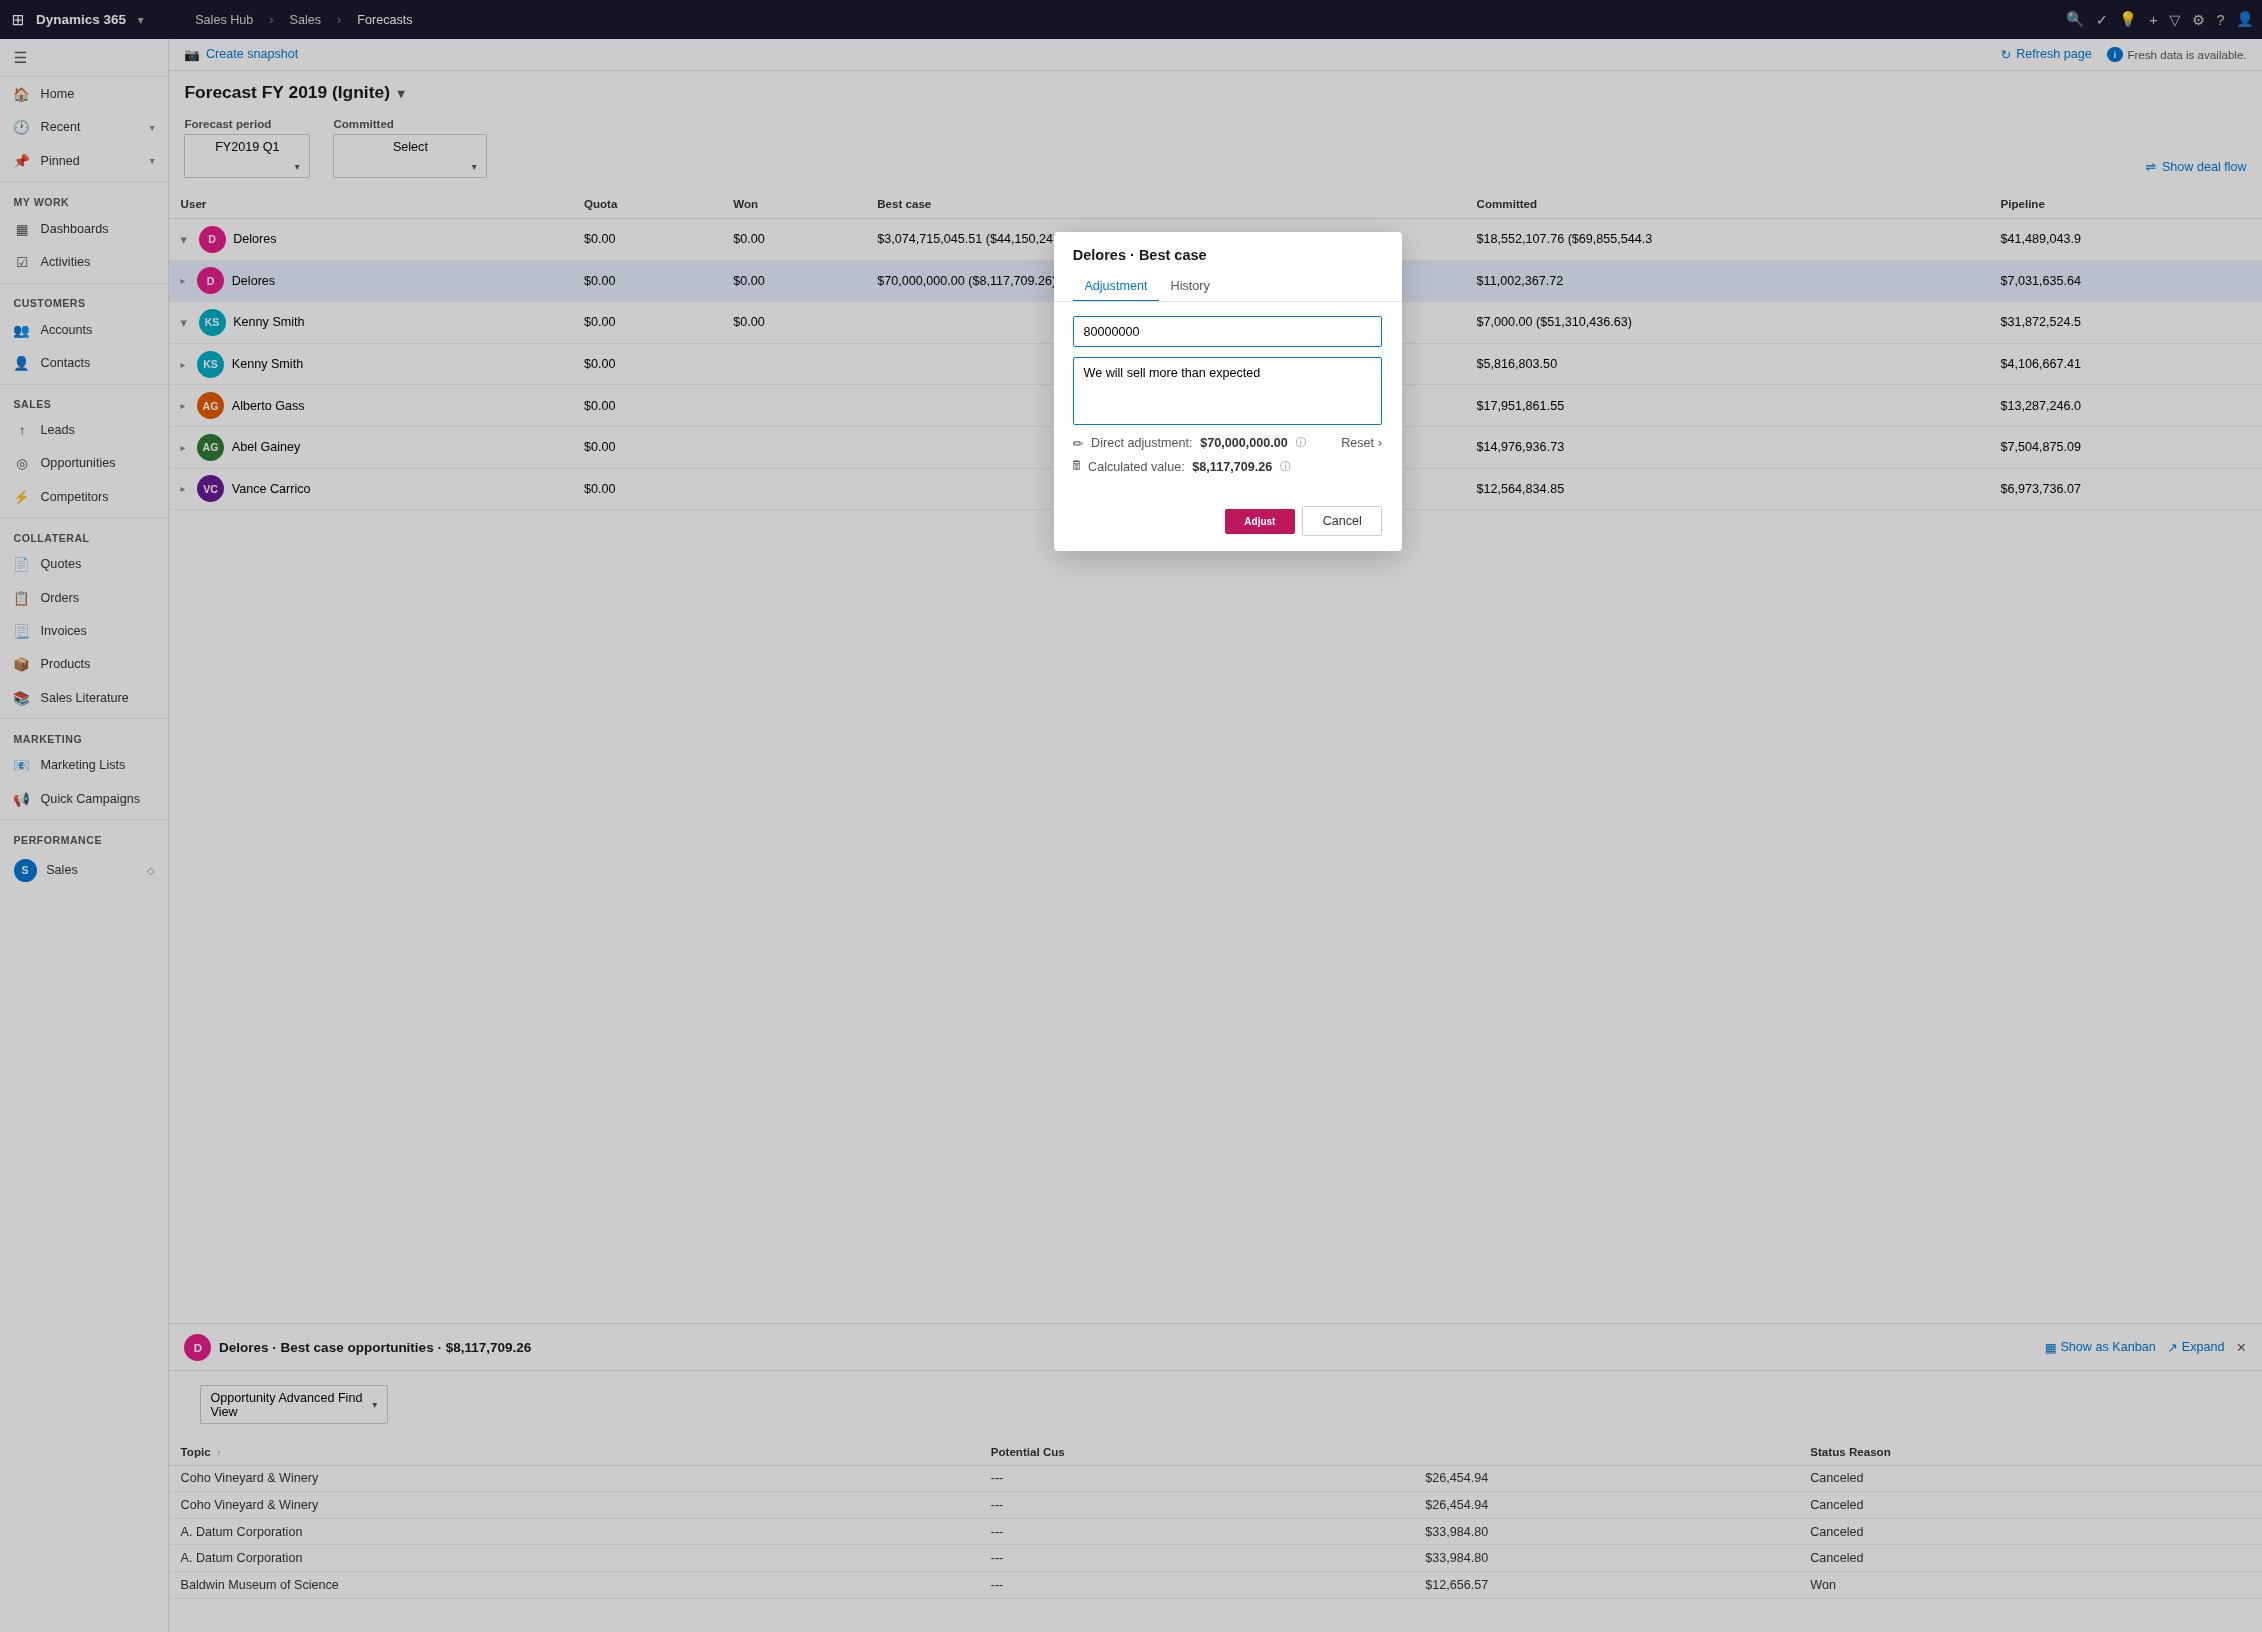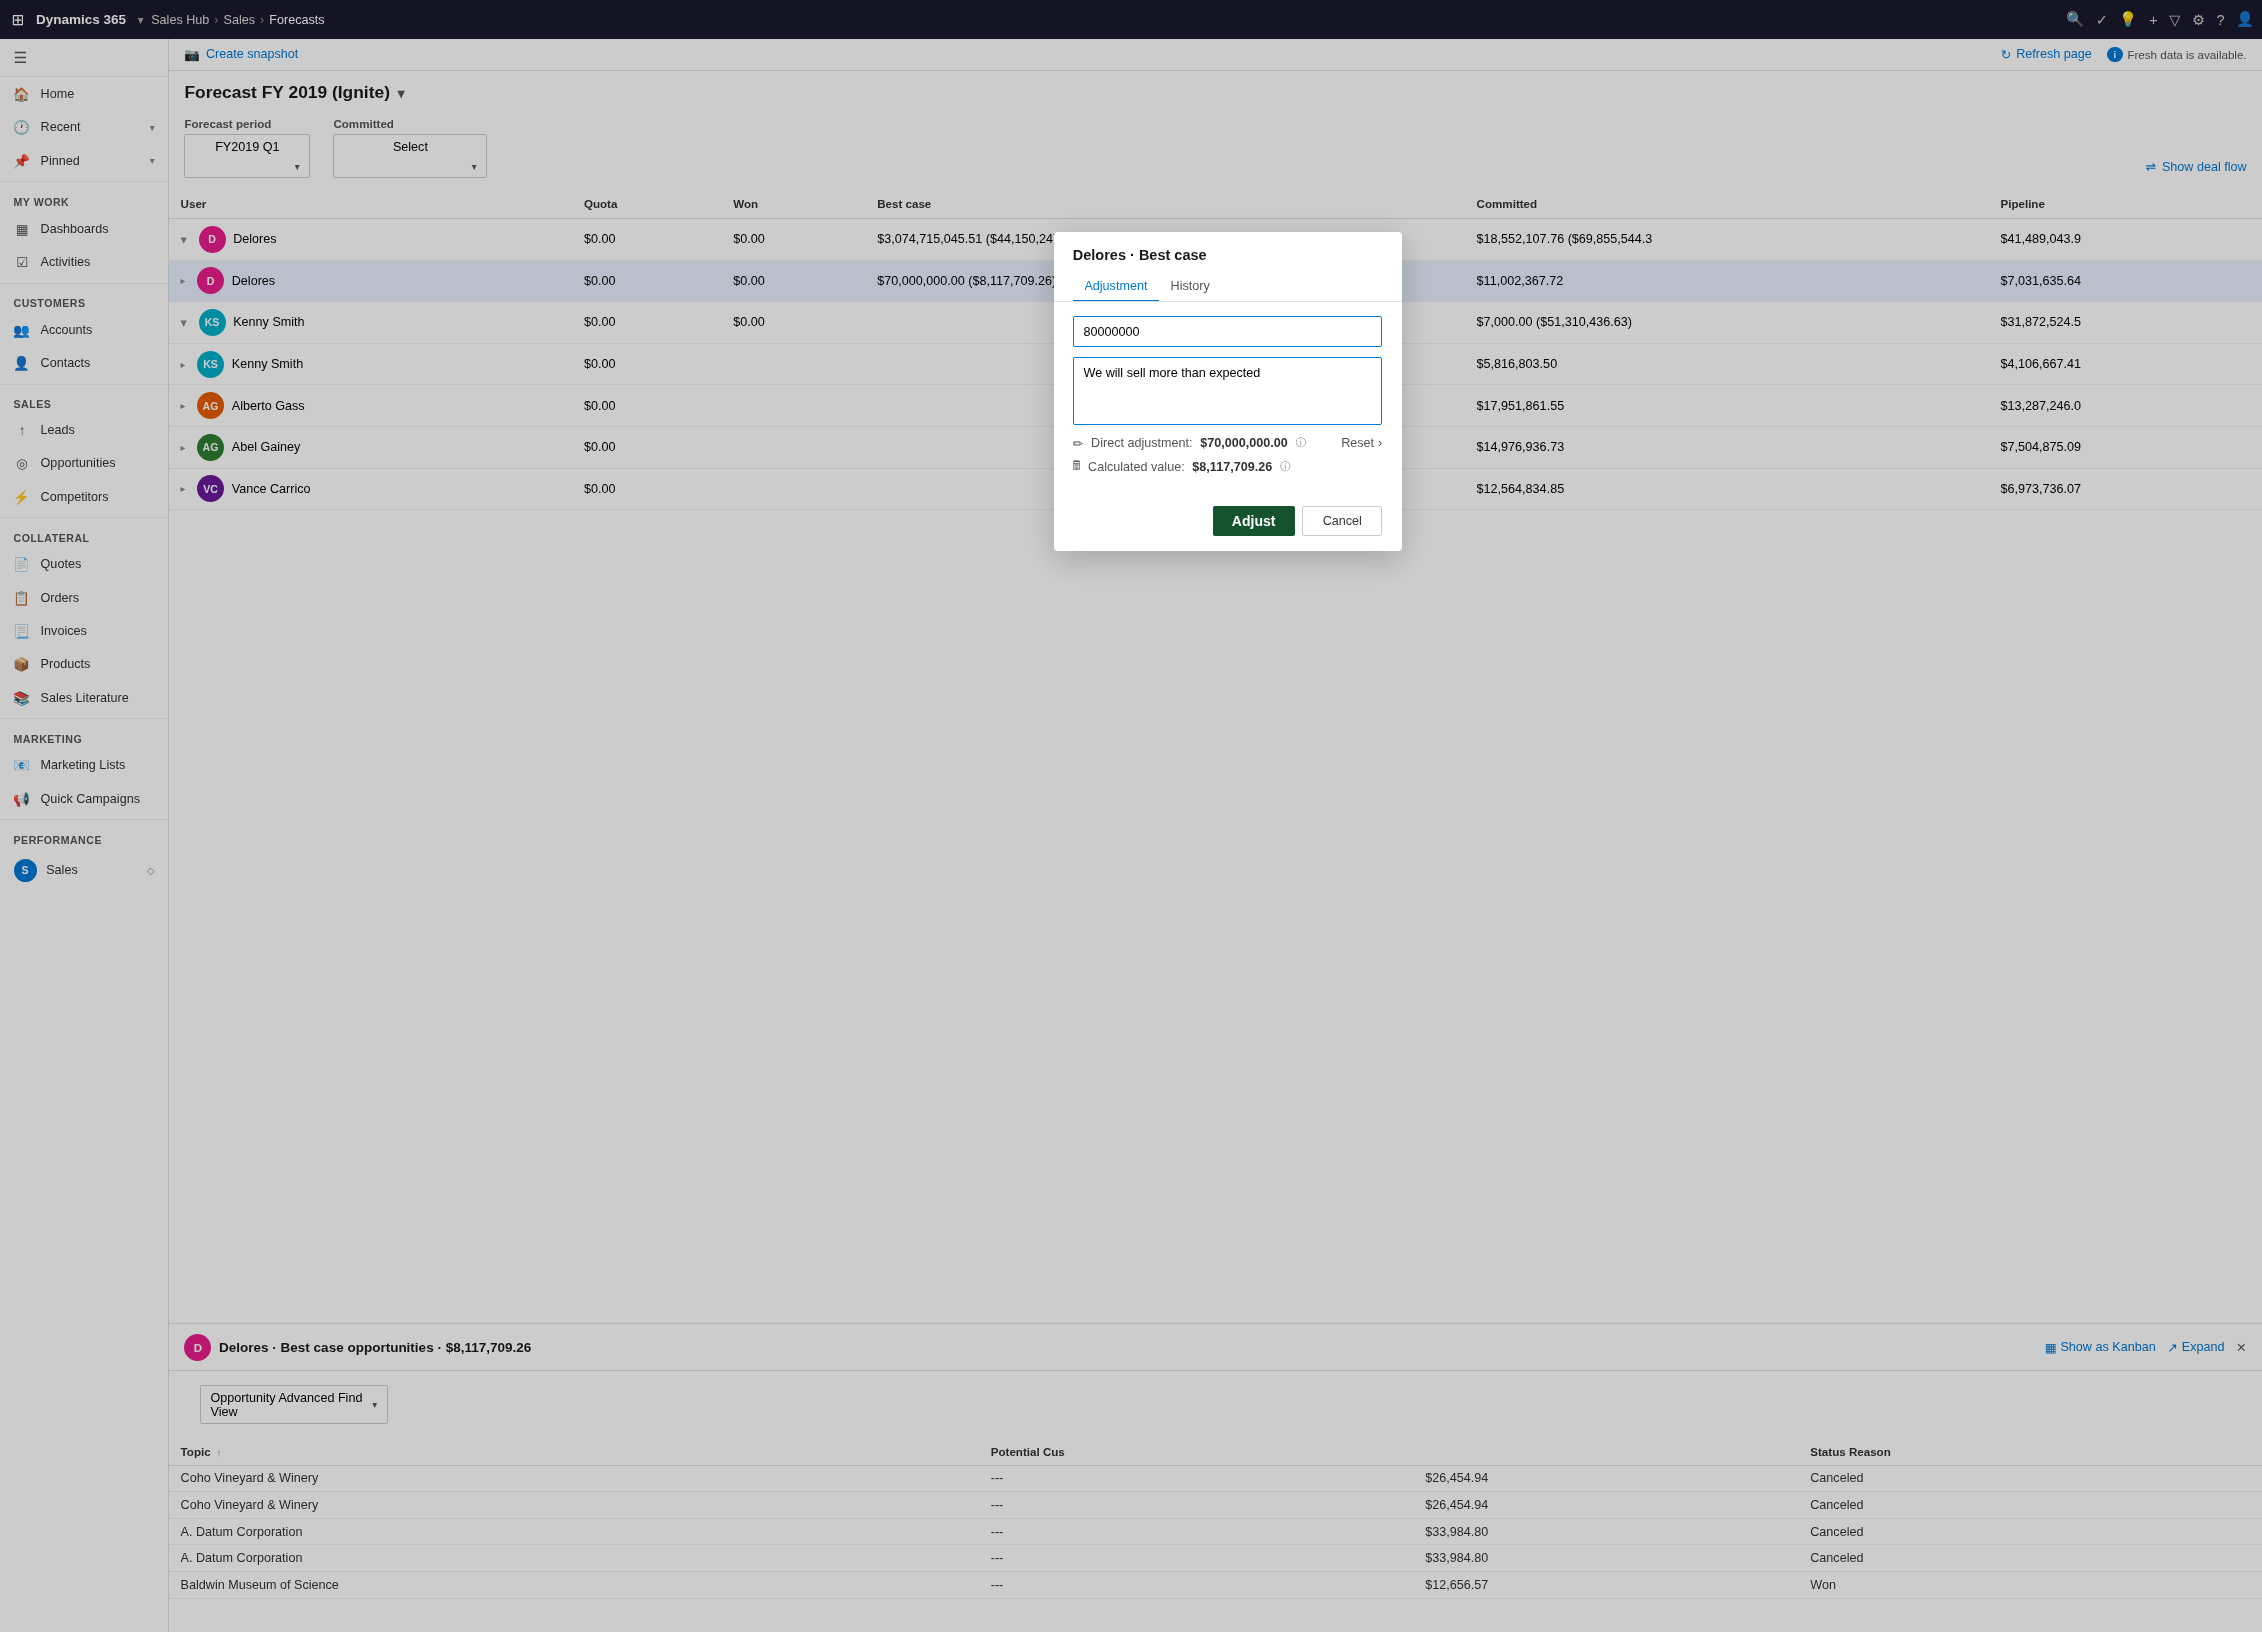--- a/index.html
+++ b/index.html
@@ -12,21 +12,21 @@
       display: flex;
       align-items: center;
       padding: 0 7.7px;
       color: white;
       flex-shrink: 0;
       gap: 7.7px;
     }
     .top-nav .nav-apps { font-size: 15.4px; cursor: pointer; padding: 3.9px; }
     .top-nav .nav-brand { font-size: 13.5px; font-weight: 600; color: white; margin-right: 3.9px; }
     .top-nav .nav-brand-arrow { font-size: 11.6px; color: #aaa; }
-    .top-nav .nav-breadcrumb { font-size: 12.6px; color: #ddd; display: flex; align-items: center; gap: 5px; }
+    .top-nav .nav-breadcrumb { font-size: 12.6px; color: #ddd; display: flex; align-items: center; gap: 16px; margin-left: 44px; }
     .top-nav .nav-breadcrumb .sep { color: #888; }
     .top-nav .nav-breadcrumb .current { color: white; }
     .top-nav .nav-right { margin-left: auto; display: flex; align-items: center; gap: 11.6px; color: #ccc; font-size: 14.5px; }
     .top-nav .nav-right span { cursor: pointer; }
 
     
     .main-layout { display: flex; flex: 1; overflow: hidden; }
 
     
     .sidebar {
@@ -170,21 +170,21 @@
     .modal-body { padding: 13.5px 19.3px; }
     .modal-input { width: 100%; border: 1px solid #0078d4; border-radius: 1.9px; padding: 7.7px 9.7px; font-size: 12.6px; margin-bottom: 9.7px; outline: none; }
     .modal-textarea { width: 100%; border: 1px solid #0078d4; border-radius: 2px; padding: 7.7px 9.7px; font-size: 12.6px; resize: none; height: 68px; outline: none; font-family: 'Segoe UI', sans-serif; }
     .modal-info-row { display: flex; align-items: center; gap: 7.7px; margin-bottom: 5.8px; font-size: 12.6px; color: #333; }
     .modal-info-row .icon { color: #555; font-size: 12.6px; }
     .modal-info-label { color: #555; }
     .modal-info-value { font-weight: 700; }
     .modal-info-help { color: #888; font-size: 10.6px; cursor: pointer; }
     .modal-reset { display: flex; align-items: center; gap: 3.9px; color: #555; cursor: pointer; font-size: 12.6px; margin-left: auto; }
     .modal-footer { padding: 9.7px 19.3px 15.4px; display: flex; align-items: center; justify-content: flex-end; gap: 7.7px; }
-    .btn-primary { background: #14532d; color: white; border: none; padding: 6.8px 19.3px; border-radius: 1.9px; cursor: pointer; font-size: 14px; font-weight: 600; }
+    .btn-primary { background: #be185d; color: white; border: none; padding: 6.8px 19.3px; border-radius: 1.9px; cursor: pointer; font-size: 10px; font-weight: 600; }
     .btn-secondary { background: white; color: #333; border: 1px solid #ccc; padding: 6.8px 19.3px; border-radius: 1.9px; cursor: pointer; font-size: 12.6px; }
 
     
     ::-webkit-scrollbar { width: 5.8px; height: 5.8px; }
     ::-webkit-scrollbar-track { background: #f1f1f1; }
     ::-webkit-scrollbar-thumb { background: #ccc; border-radius: 2.9px; }
   </style>
 </head>
 <body>
 

